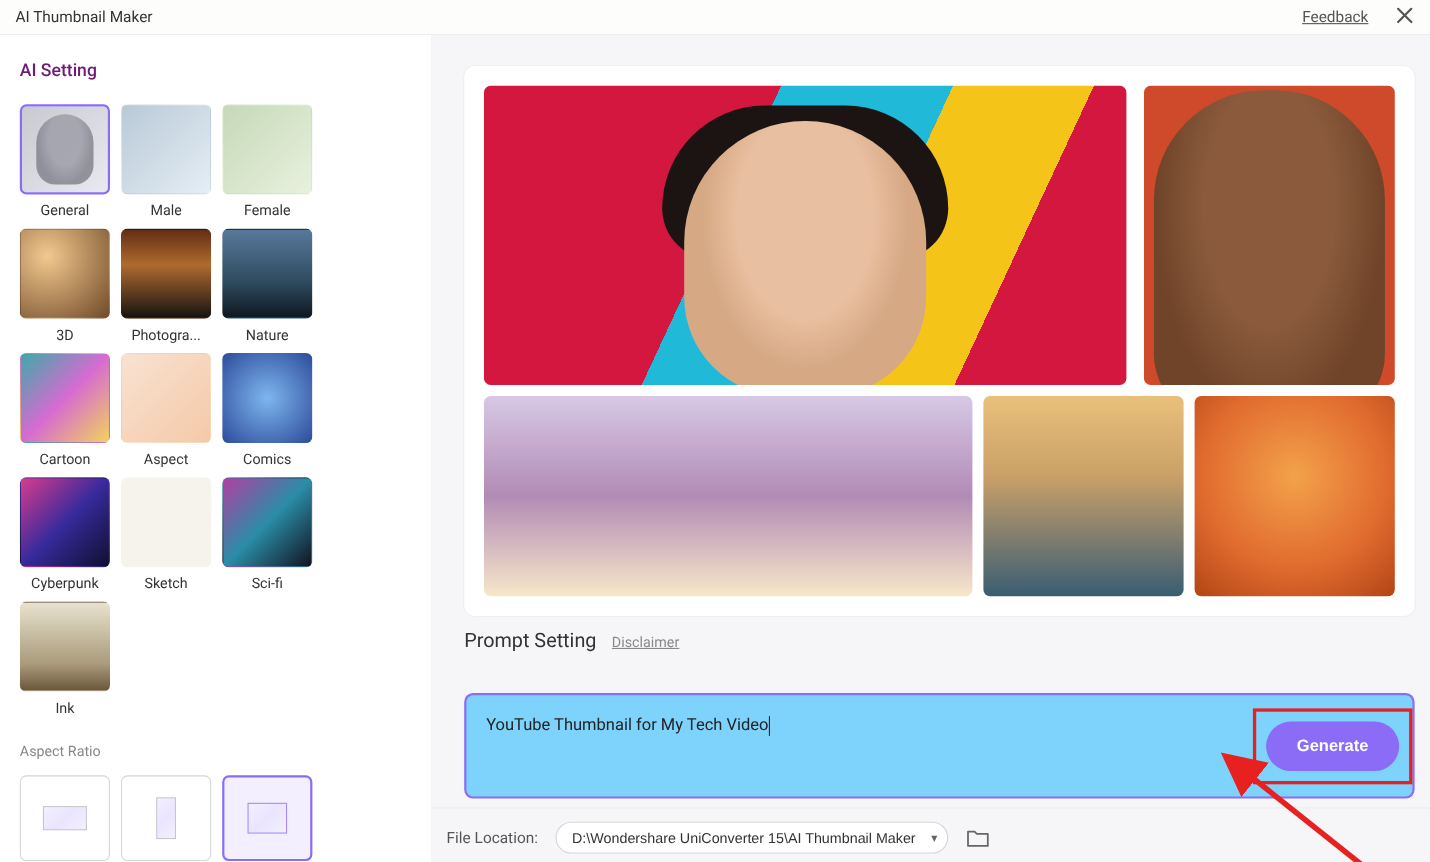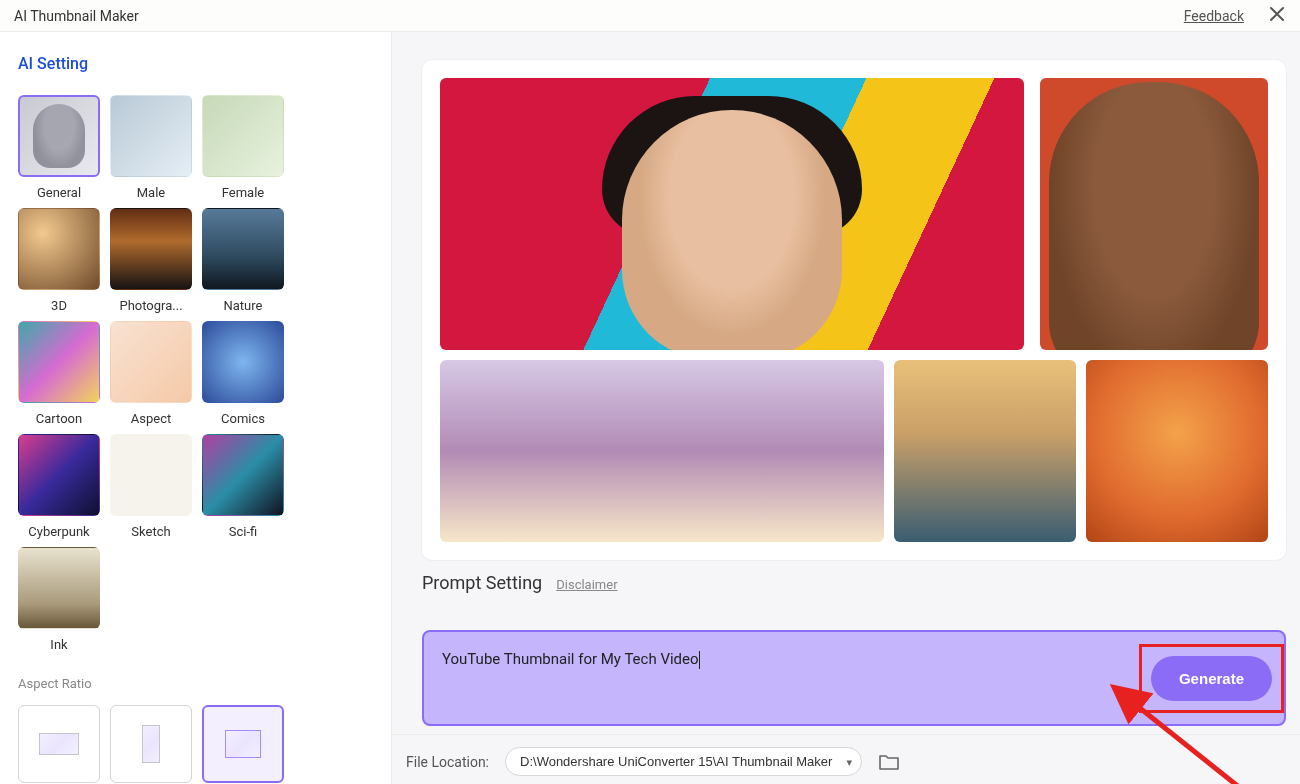--- a/index.html
+++ b/index.html
@@ -28,21 +28,21 @@
   .app-body { display: flex; height: calc(784px - 32px); }
 
   
   .sidebar {
     width: 392px;
     background: #ffffff;
     border-right: 1px solid #ececec;
     padding: 22px 18px 10px 18px;
     overflow: auto;
   }
-  .sidebar-title { font-size: 16px; color: #1d4ed8; font-weight: 500; margin-bottom: 22px; }
+  .sidebar-title { font-size: 16px; color: #701a75; font-weight: 500; margin-bottom: 22px; }
   .section-label { font-size: 13px; color: #888; margin-bottom: 14px; }
 
   .style-grid { display: flex; flex-wrap: wrap; gap: 8px 10px; margin-bottom: 24px; }
   .style-card { width: 82px; display: flex; flex-direction: column; align-items: center; cursor: pointer; }
   .style-thumb {
     width: 82px; height: 82px; border-radius: 6px;
     background: #ddd; overflow: hidden; position: relative;
     border: 1px solid transparent;
   }
   .style-card.selected .style-thumb { border: 2px solid #8b6cf6; }
@@ -118,21 +118,21 @@
   .prompt-section {
     margin: 0 14px 8px 30px;
   }
   .prompt-header { display: flex; align-items: baseline; gap: 14px; margin-bottom: 10px; }
   .prompt-title { font-size: 18px; color: #333; }
   .disclaimer-link { font-size: 13px; color: #888; text-decoration: underline; cursor: pointer; }
 
   .prompt-card {
     border: 2px solid #8b6cf6;
     border-radius: 8px;
-    background: #c4b5fd;
+    background: #7dd3fc;
     display: flex;
     align-items: center;
     padding: 10px 12px;
     height: 96px;
     position: relative;
     margin-top: 37px;
   }
   .prompt-text {
     flex: 1;
     height: 100%;

